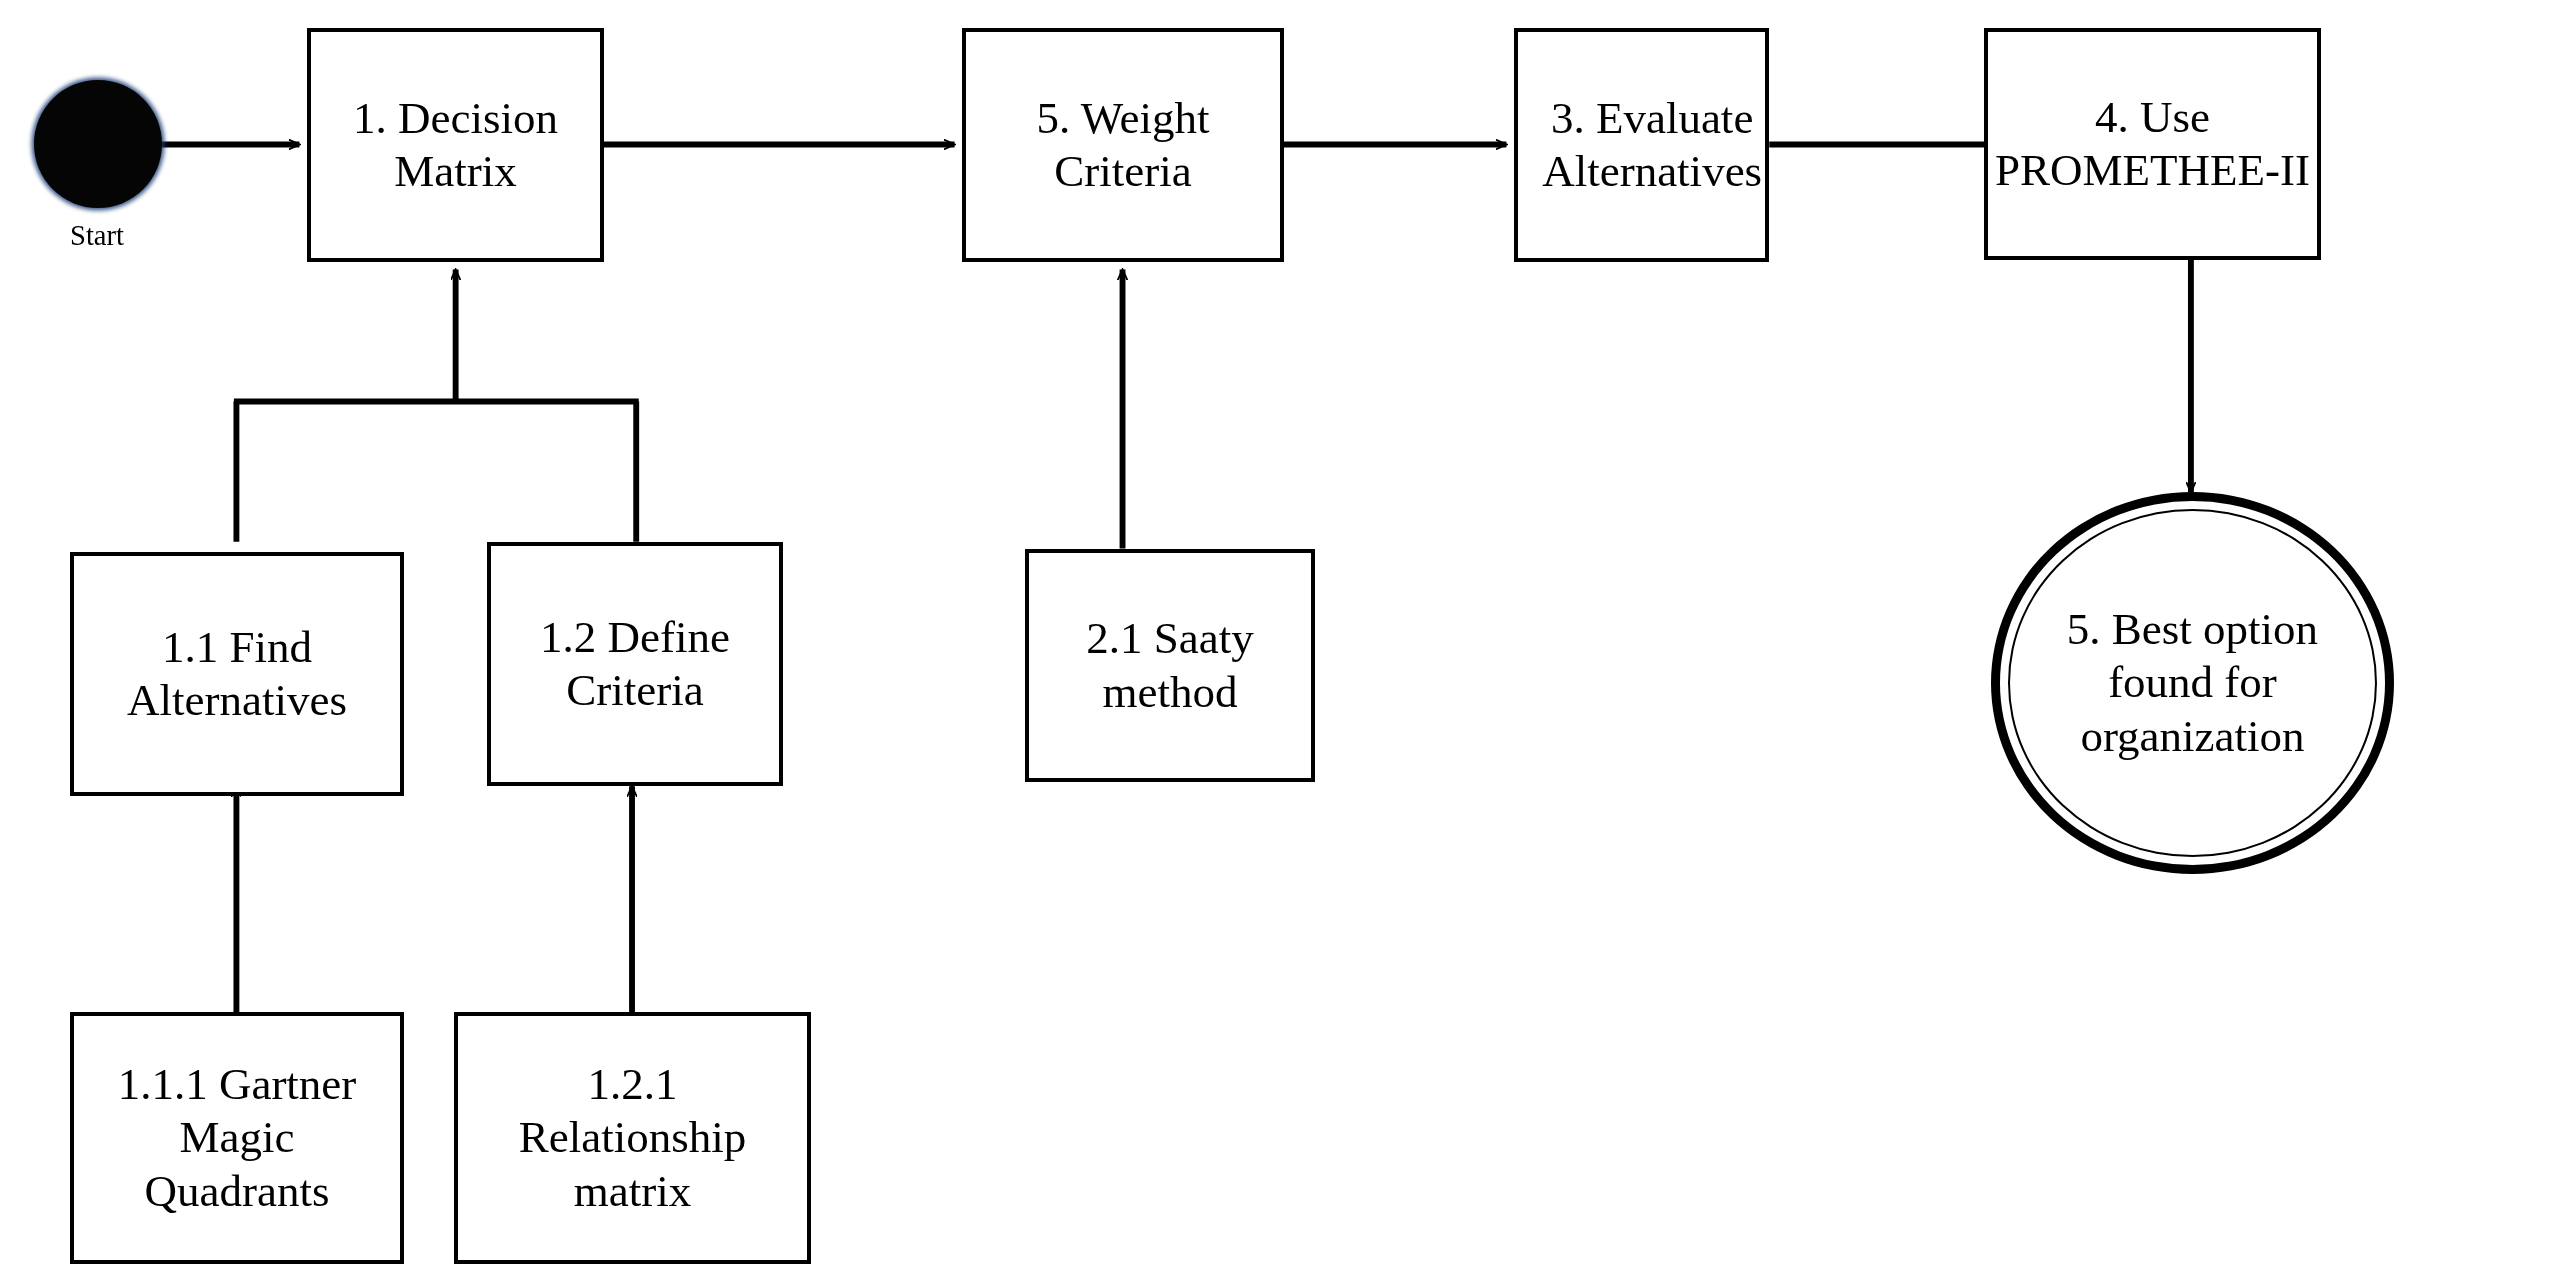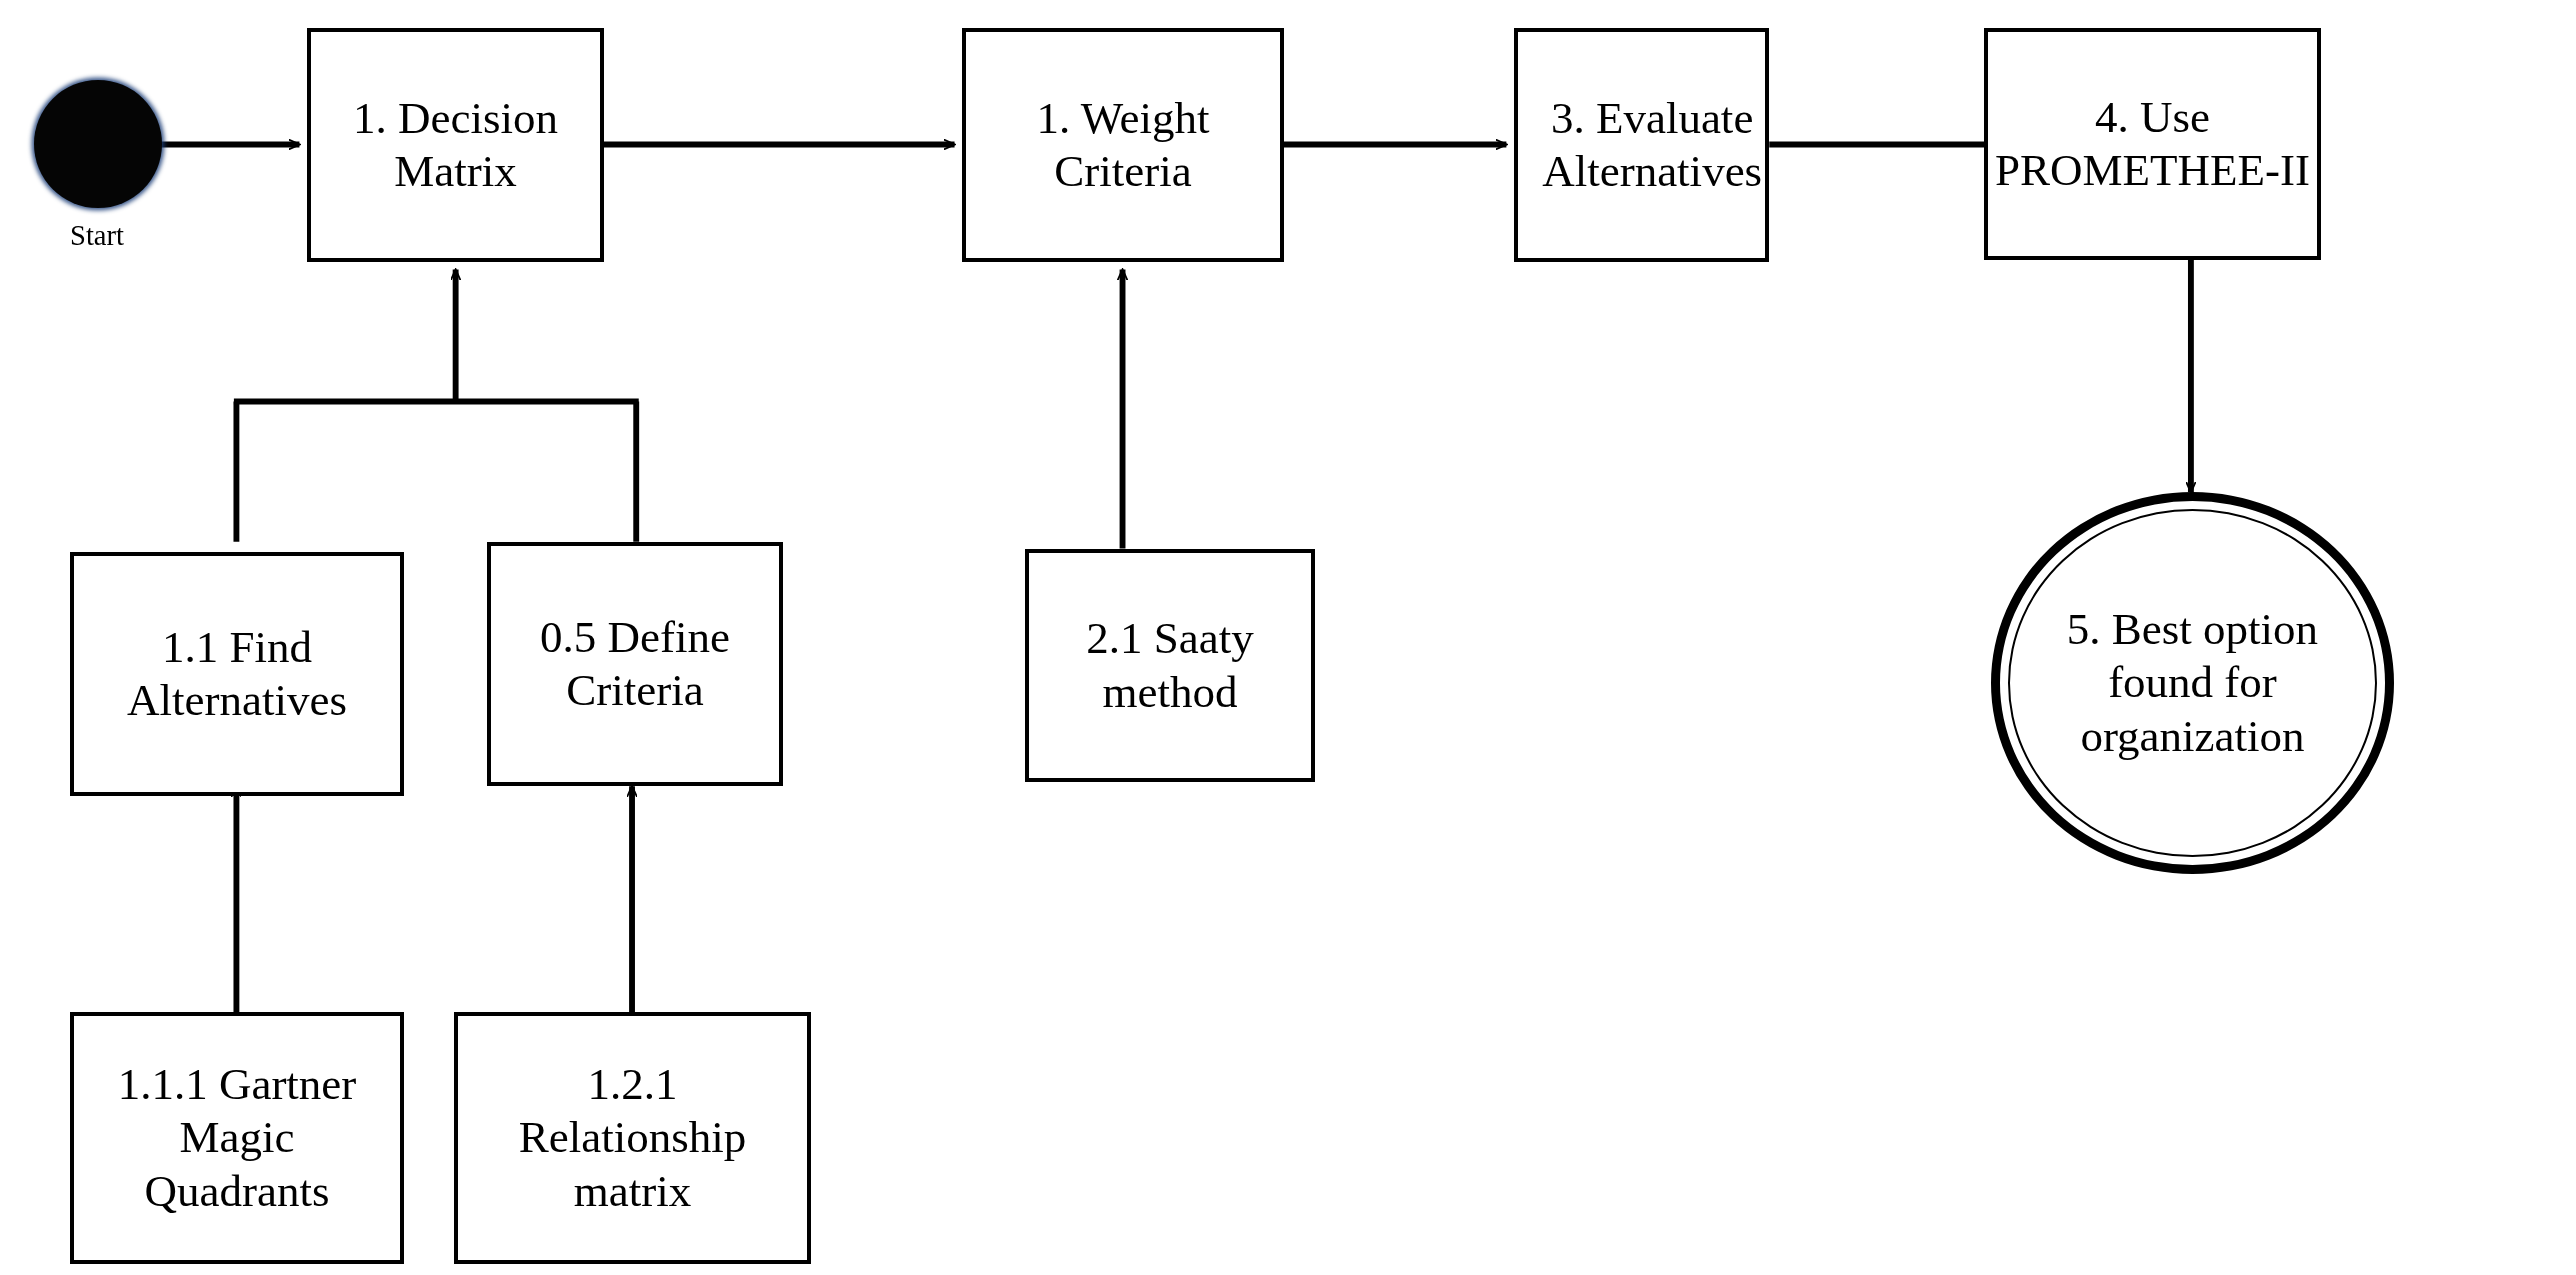--- a/index.html
+++ b/index.html
@@ -109,41 +109,41 @@
 
   <div class="node node-start-circle" style="left:34px; top:80px; width:128px; height:128px;"></div>
   <div class="start-label" style="left:30px; top:220px; width:134px;">Start</div>
 
   <div class="node node-box" style="left:307px; top:28px; width:297px; height:234px;">
     <span>1. Decision
 Matrix</span>
   </div>
 
   <div class="node node-box" style="left:962px; top:28px; width:322px; height:234px;">
-    <span>1. Weight
+    <span>5. Weight
 Criteria</span>
   </div>
 
   <div class="node node-box" style="left:1514px; top:28px; width:255px; height:234px;padding-left:28px;">
     <span>3. Evaluate
 Alternatives</span>
   </div>
 
   <div class="node node-box" style="left:1984px; top:28px; width:337px; height:232px;">
     <span>4. Use
 PROMETHEE-II</span>
   </div>
 
   <div class="node node-box" style="left:70px; top:552px; width:334px; height:244px;">
     <span>1.1 Find
 Alternatives</span>
   </div>
 
   <div class="node node-box" style="left:487px; top:542px; width:296px; height:244px;">
-    <span>0.5 Define
+    <span>1.2 Define
 Criteria</span>
   </div>
 
   <div class="node node-box" style="left:977px; top:549px; width:290px; height:233px;margin-left:48px;">
     <span>2.1 Saaty
 method</span>
   </div>
 
   <div class="node node-box" style="left:70px; top:1012px; width:334px; height:252px;">
     <span>1.1.1 Gartner

